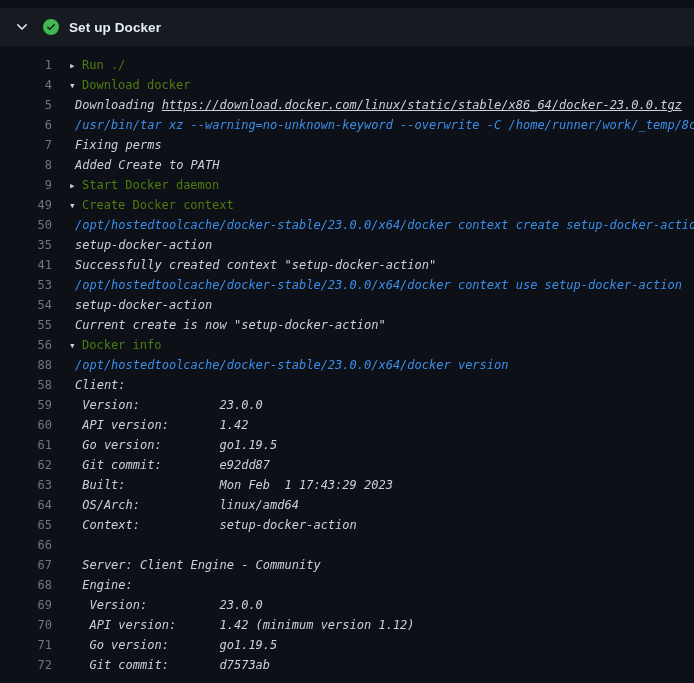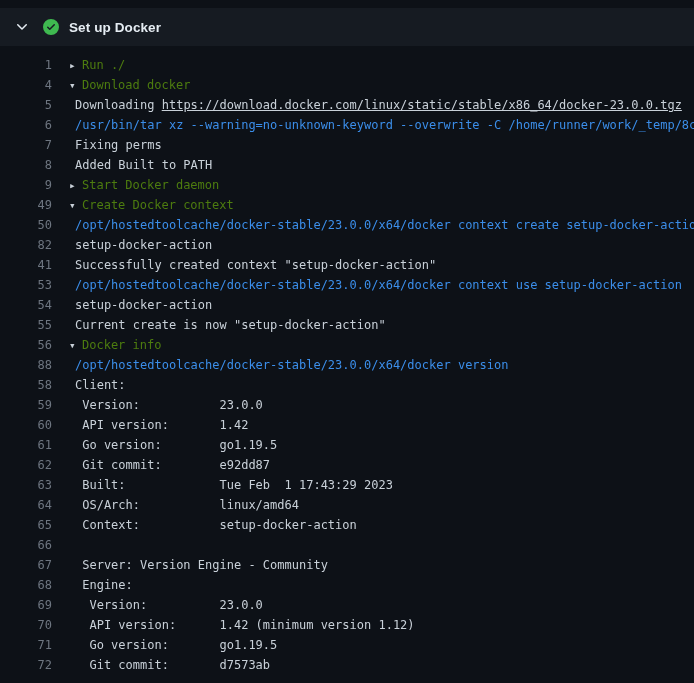--- a/index.html
+++ b/index.html
@@ -57,21 +57,21 @@
     text-align: right;
     color: #6e7681;
     cursor: pointer;
     user-select: none;
   }
   .line-content {
     margin-left: 17px;
     color: #c9d1d9;
     white-space: pre;
   }
-  .line-content.indent { padding-left: 6px; }
+  .line-content.indent { padding-left: 6px; font-style: italic; }
   .line-content.cmd { color: #3b8eea; }
   .arrow {
     display: inline-block;
     width: 13px;
     color: #c9d1d9;
     font-size: 11px;
     cursor: pointer;
   }
   .group-title { color: #4d7c0f; }
   .log-link { text-decoration: underline; cursor: pointer; }
@@ -95,40 +95,40 @@
     </span>
     <span class="step-title">Set up Docker</span>
   </header>
 
   <div class="log" id="log">
       <div class="log-line"><span class="line-num">1</span><span class="line-content"><span class="arrow">▸</span><span class="group-title">Run ./</span></span></div>
       <div class="log-line"><span class="line-num">4</span><span class="line-content"><span class="arrow">▾</span><span class="group-title">Download docker</span></span></div>
       <div class="log-line"><span class="line-num">5</span><span class="line-content indent"><span>Downloading </span><span class="log-link">https://download.docker.com/linux/static/stable/x86_64/docker-23.0.0.tgz</span></span></div>
       <div class="log-line"><span class="line-num">6</span><span class="line-content indent cmd">/usr/bin/tar xz --warning=no-unknown-keyword --overwrite -C /home/runner/work/_temp/8c92</span></div>
       <div class="log-line"><span class="line-num">7</span><span class="line-content indent">Fixing perms</span></div>
-      <div class="log-line"><span class="line-num">8</span><span class="line-content indent">Added Built to PATH</span></div>
+      <div class="log-line"><span class="line-num">8</span><span class="line-content indent">Added Create to PATH</span></div>
       <div class="log-line"><span class="line-num">9</span><span class="line-content"><span class="arrow">▸</span><span class="group-title">Start Docker daemon</span></span></div>
       <div class="log-line"><span class="line-num">49</span><span class="line-content"><span class="arrow">▾</span><span class="group-title">Create Docker context</span></span></div>
       <div class="log-line"><span class="line-num">50</span><span class="line-content indent cmd">/opt/hostedtoolcache/docker-stable/23.0.0/x64/docker context create setup-docker-action</span></div>
-      <div class="log-line"><span class="line-num">82</span><span class="line-content indent">setup-docker-action</span></div>
+      <div class="log-line"><span class="line-num">35</span><span class="line-content indent">setup-docker-action</span></div>
       <div class="log-line"><span class="line-num">41</span><span class="line-content indent">Successfully created context "setup-docker-action"</span></div>
       <div class="log-line"><span class="line-num">53</span><span class="line-content indent cmd">/opt/hostedtoolcache/docker-stable/23.0.0/x64/docker context use setup-docker-action</span></div>
       <div class="log-line"><span class="line-num">54</span><span class="line-content indent">setup-docker-action</span></div>
       <div class="log-line"><span class="line-num">55</span><span class="line-content indent">Current create is now "setup-docker-action"</span></div>
       <div class="log-line"><span class="line-num">56</span><span class="line-content"><span class="arrow">▾</span><span class="group-title">Docker info</span></span></div>
       <div class="log-line"><span class="line-num">88</span><span class="line-content indent cmd">/opt/hostedtoolcache/docker-stable/23.0.0/x64/docker version</span></div>
       <div class="log-line"><span class="line-num">58</span><span class="line-content indent">Client:</span></div>
       <div class="log-line"><span class="line-num">59</span><span class="line-content indent"> Version:           23.0.0</span></div>
       <div class="log-line"><span class="line-num">60</span><span class="line-content indent"> API version:       1.42</span></div>
       <div class="log-line"><span class="line-num">61</span><span class="line-content indent"> Go version:        go1.19.5</span></div>
       <div class="log-line"><span class="line-num">62</span><span class="line-content indent"> Git commit:        e92dd87</span></div>
-      <div class="log-line"><span class="line-num">63</span><span class="line-content indent"> Built:             Tue Feb  1 17:43:29 2023</span></div>
+      <div class="log-line"><span class="line-num">63</span><span class="line-content indent"> Built:             Mon Feb  1 17:43:29 2023</span></div>
       <div class="log-line"><span class="line-num">64</span><span class="line-content indent"> OS/Arch:           linux/amd64</span></div>
       <div class="log-line"><span class="line-num">65</span><span class="line-content indent"> Context:           setup-docker-action</span></div>
       <div class="log-line"><span class="line-num">66</span><span class="line-content indent"></span></div>
-      <div class="log-line"><span class="line-num">67</span><span class="line-content indent"> Server: Version Engine - Community</span></div>
+      <div class="log-line"><span class="line-num">67</span><span class="line-content indent"> Server: Client Engine - Community</span></div>
       <div class="log-line"><span class="line-num">68</span><span class="line-content indent"> Engine:</span></div>
       <div class="log-line"><span class="line-num">69</span><span class="line-content indent">  Version:          23.0.0</span></div>
       <div class="log-line"><span class="line-num">70</span><span class="line-content indent">  API version:      1.42 (minimum version 1.12)</span></div>
       <div class="log-line"><span class="line-num">71</span><span class="line-content indent">  Go version:       go1.19.5</span></div>
       <div class="log-line"><span class="line-num">72</span><span class="line-content indent">  Git commit:       d7573ab</span></div>
     </div>
 </div>
 
 </body></html>

